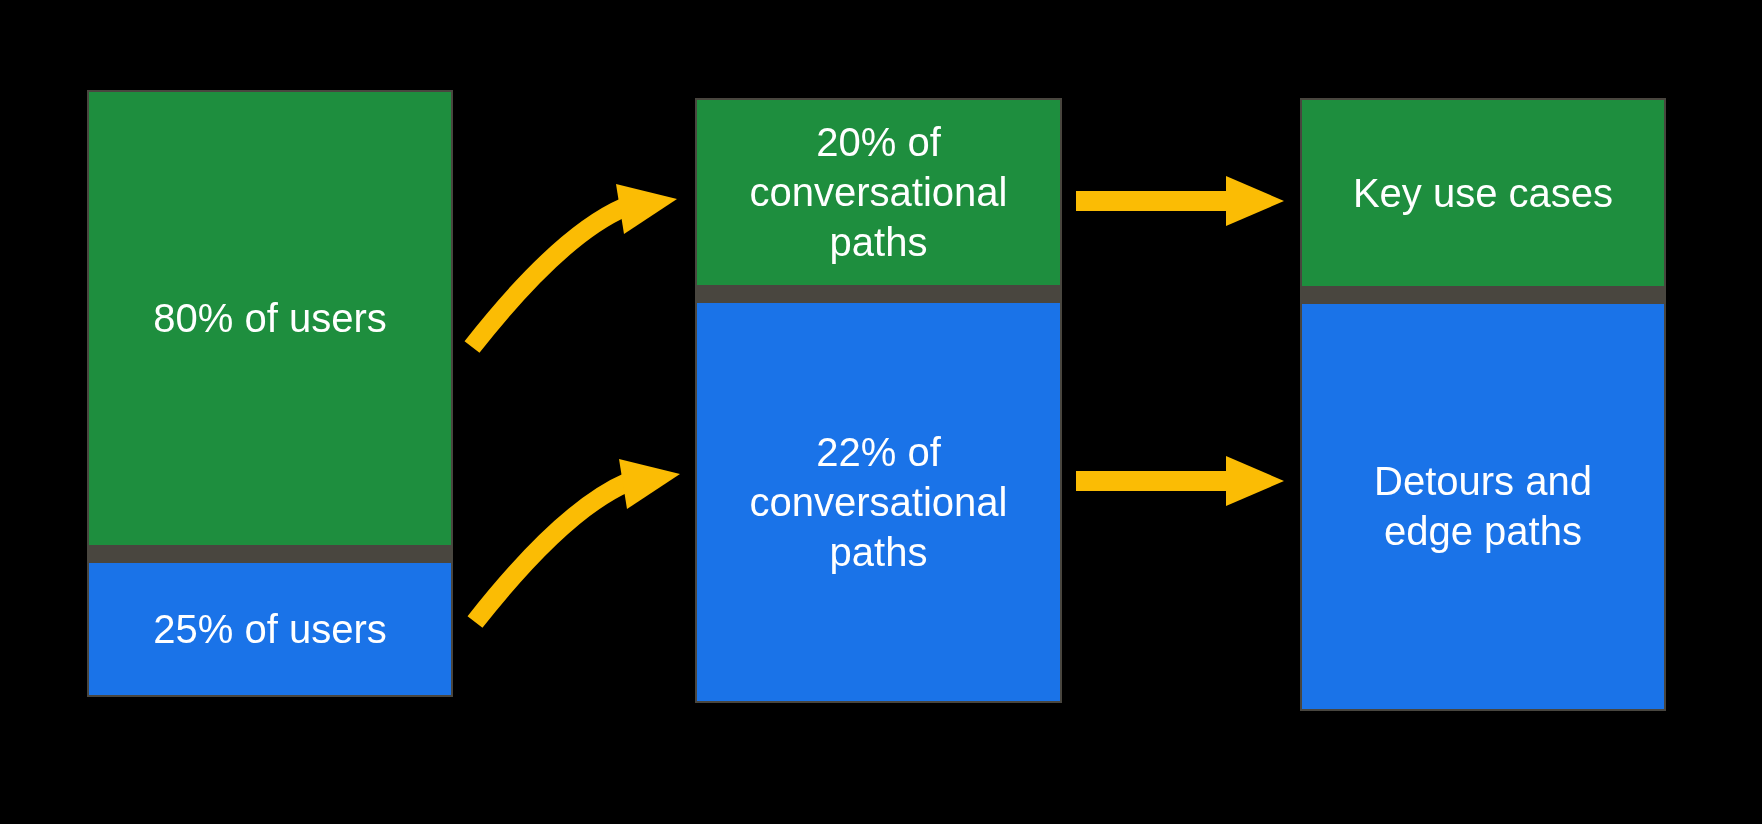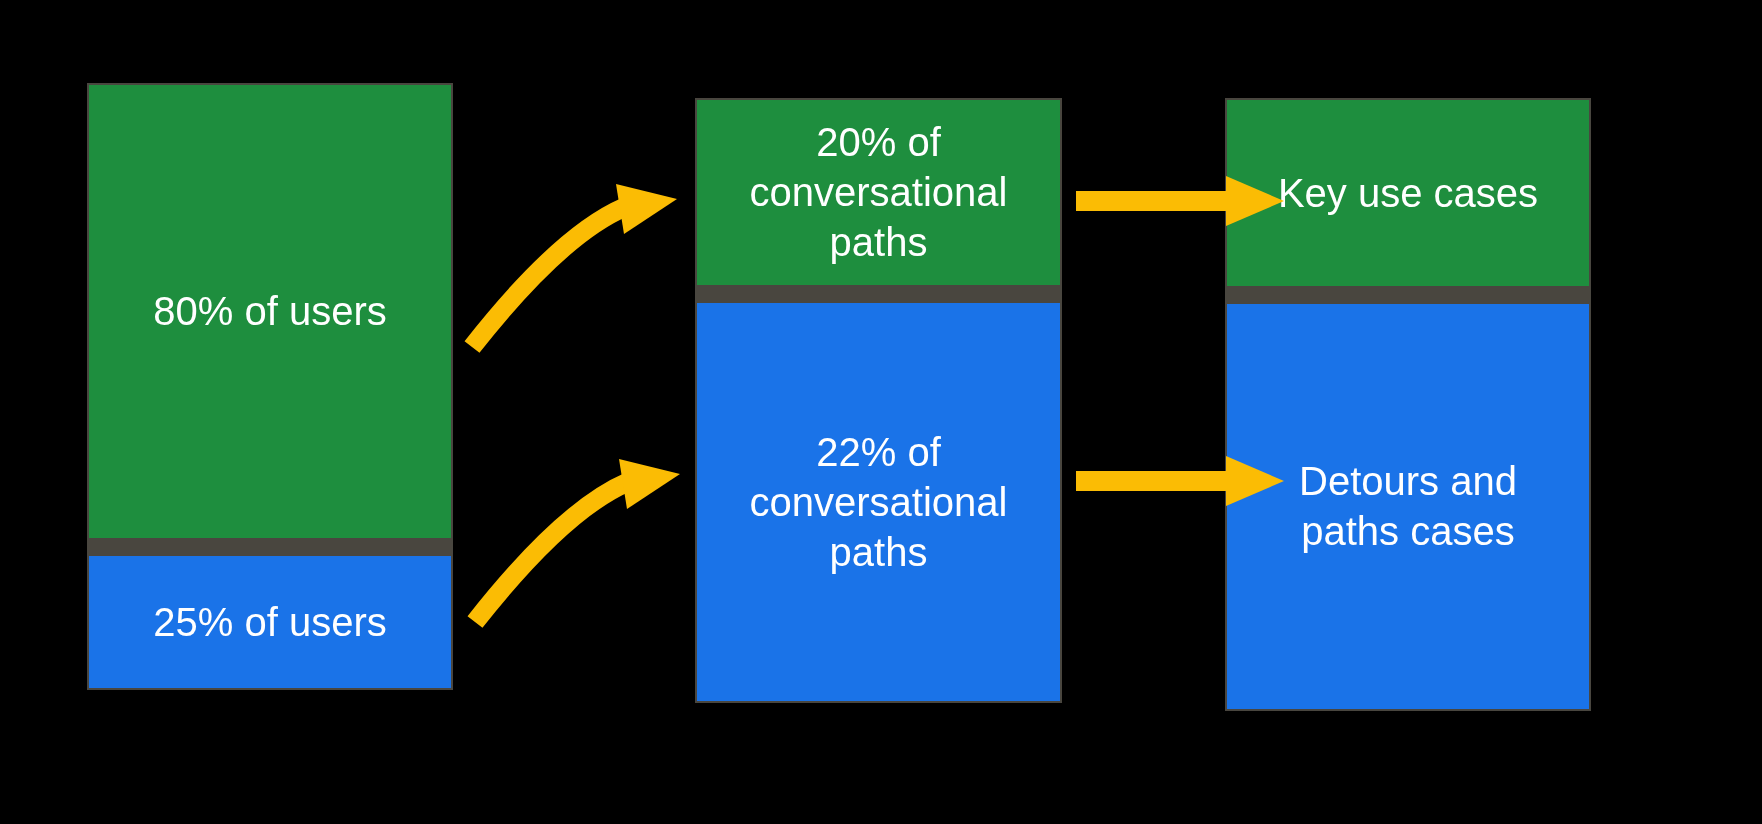--- a/index.html
+++ b/index.html
@@ -13,23 +13,23 @@
   }
   .bar{
     position:absolute;
     display:flex;flex-direction:column;
     box-sizing:border-box;
     border:2px solid var(--border,#49463F);
     background:var(--border,#49463F);
     gap:18px;
     justify-content:center;
   }
-  #bar-users{left:87px;top:83px;width:366px;height:607px;}
+  #bar-users{left:87px;top:90px;width:366px;height:607px;}
   #bar-paths{left:695px;top:98px;width:367px;height:605px;}
-  #bar-cases{left:1225px;top:98px;width:366px;height:613px;}
+  #bar-cases{left:1300px;top:98px;width:366px;height:613px;}
   .seg{
     display:flex;align-items:center;justify-content:center;
     text-align:center;
     padding:0 38px;
     color:var(--text,#FFFFFF);
     font-size:40px;line-height:50px;font-weight:400;
   }
   .seg.green{background:var(--green,#1E8E3E);}
   .seg.blue{background:var(--blue,#1A73E8);}
   .arrow-layer{position:absolute;left:0;top:0;width:1762px;height:824px;pointer-events:none;}
@@ -57,21 +57,21 @@
     <div class="seg blue" style="flex:412">
       <span>22% of conversational paths</span>
     </div>
   </div>
 
   <div class="bar" id="bar-cases">
     <div class="seg green" style="flex:192">
       <span>Key use cases</span>
     </div>
     <div class="seg blue" style="flex:419">
-      <span>Detours and paths cases</span>
+      <span>Detours and edge paths</span>
     </div>
   </div>
 
   <svg class="arrow-layer" viewBox="0 0 1762 824">
 
     <g>
       <path class="arrow-stroke" d="M472,347 Q560,235 625,207"></path>
       <polygon class="arrow-fill" points="616,184 677,199 624,234"></polygon>
     </g>
 

